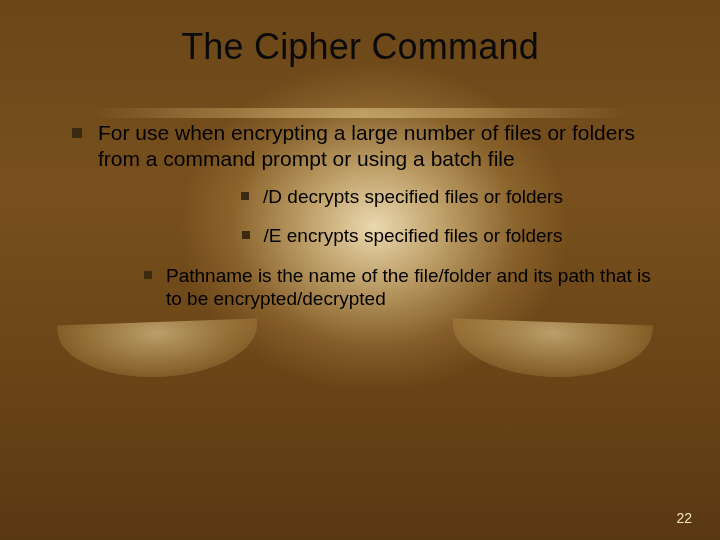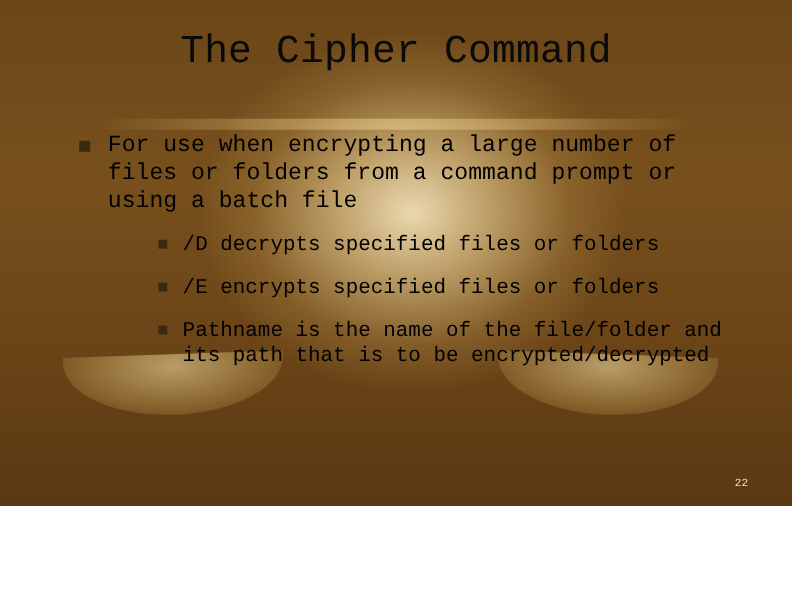--- a/index.html
+++ b/index.html
@@ -6,31 +6,30 @@
     margin: 0;
     padding: 0;
     width: 720px;
     height: 540px;
     overflow: hidden;
     font-family: Verdana, Geneva, sans-serif;
   }
   .slide {
     position: relative;
     width: 720px;
-    height: 460px;
+    height: 540px;
     background:
       radial-gradient(ellipse 260px 220px at 52% 42%,
         rgba(255, 240, 200, 0.85) 0%,
         rgba(245, 220, 160, 0.55) 28%,
         rgba(200, 160, 90, 0.25) 55%,
         rgba(120, 80, 30, 0.0) 75%),
       linear-gradient(180deg, #6b4618 0%, #77501d 35%, #6a4417 70%, #5a3812 100%);
     color: #000;
     box-sizing: border-box;
-    font-family: Liberation Mono, monospace;
   }
   
   .pan {
     position: absolute;
     width: 200px;
     height: 55px;
     border-radius: 0 0 120px 120px / 0 0 60px 60px;
     background: radial-gradient(ellipse at 50% 20%,
       rgba(250, 230, 170, 0.55) 0%,
       rgba(210, 175, 100, 0.35) 55%,
@@ -72,20 +71,21 @@
     top: 120px;
     left: 72px;
     right: 60px;
     font-size: 21px;
     line-height: 1.22;
   }
   .row {
     display: flex;
     align-items: flex-start;
     margin-bottom: 14px;
+    justify-content: center;
   }
   .bullet {
     width: 10px;
     height: 10px;
     background: #3a2a12;
     margin-top: 8px;
     margin-right: 16px;
     flex: 0 0 auto;
   }
   .sublist {
@@ -98,23 +98,23 @@
   }
   .sublist .bullet {
     width: 8px;
     height: 8px;
     margin-top: 7px;
     margin-right: 14px;
   }
 
   .pagenum {
     position: absolute;
-    right: 40px;
+    right: 28px;
     bottom: 14px;
-    font-size: 10px;
+    font-size: 14px;
     color: #f0e2bd;
     text-align: center;
   }
 </style>
 </head>
 <body>
 
 <div class="slide">
   <div class="beam"></div>
   <div class="pan left"></div>

